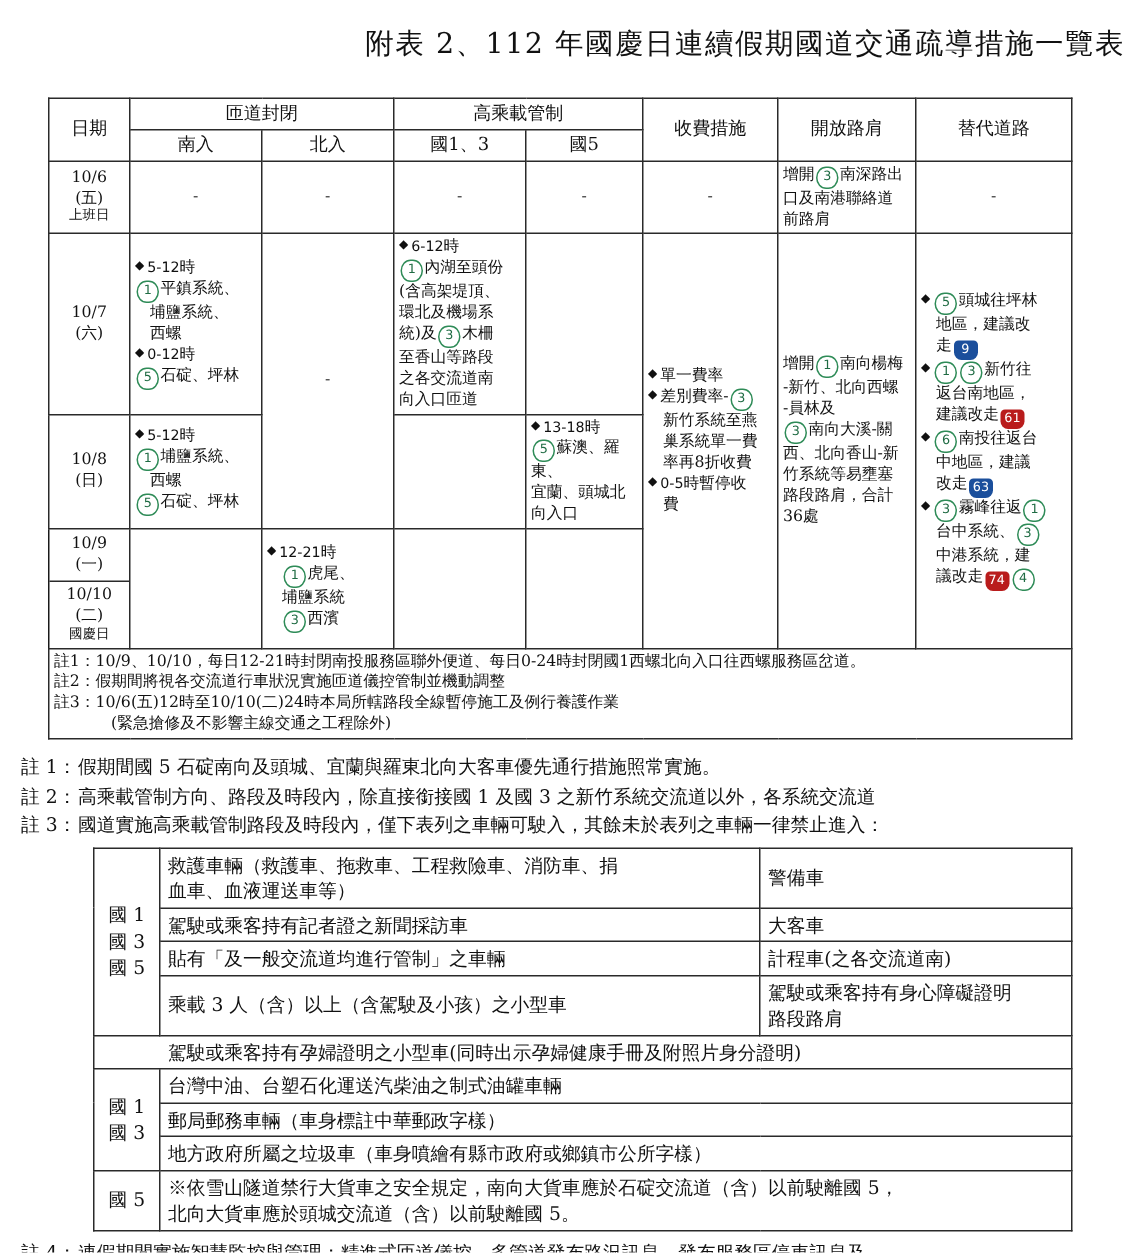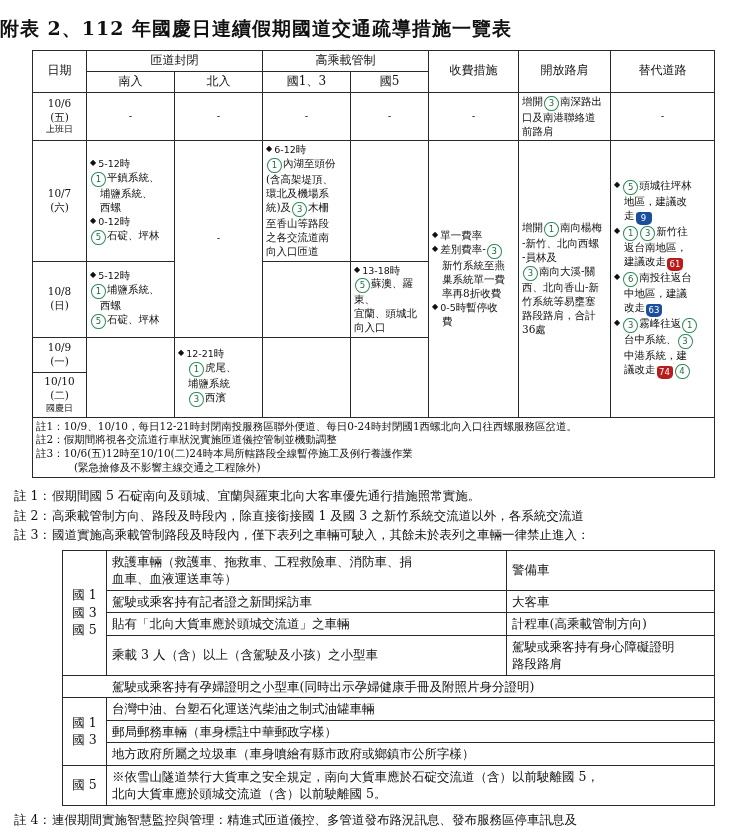--- a/index.html
+++ b/index.html
@@ -3,22 +3,22 @@
 <meta charset="utf-8">
 <style>
   html,body{margin:0;padding:0;}
   body{
     width:750px;height:835px;background:#ffffff;
     font-family:"DejaVu Serif","Liberation Serif",serif;
     color:#111;overflow:hidden;
   }
   .page{width:750px;height:835px;position:relative;box-sizing:border-box;padding:0;}
   .title{
-    text-align:left;font-size:19px;font-weight:bold;letter-spacing:1px;
-    margin:16px 0 8px 0;font-family:"DejaVu Serif","Liberation Serif",serif;
+    text-align:right;font-size:19px;font-weight:normal;letter-spacing:1px;
+    margin:16px 0 23px 0;font-family:"DejaVu Serif","Liberation Serif",serif;
   }
   table{border-collapse:collapse;}
   
   .main-wrap{padding:0 32px;}
   table.main{width:614px;table-layout:fixed;border:1.6px solid #1a1a1a;}
   table.main th,table.main td{
     border:1px solid #2a2a2a;font-size:10.5px;line-height:1.32;
     vertical-align:middle;padding:2px 3px;
   }
   table.main th{font-weight:normal;text-align:center;font-size:12px;}
@@ -294,22 +294,22 @@
           <span class="line">救護車輛（救護車、拖救車、工程救險車、消防車、捐</span>
           <span class="line">血車、血液運送車等）</span>
         </td>
         <td class="veh-b">警備車</td>
       </tr>
       <tr>
         <td class="veh-a">駕駛或乘客持有記者證之新聞採訪車</td>
         <td class="veh-b">大客車</td>
       </tr>
       <tr>
-        <td class="veh-a">貼有「北向大貨車應於頭城交流道」之車輛</td>
-        <td class="veh-b">計程車(高乘載管制方向)</td>
+        <td class="veh-a">貼有「及一般交流道均進行管制」之車輛</td>
+        <td class="veh-b">計程車(之各交流道南)</td>
       </tr>
       <tr>
         <td class="veh-a">乘載 3 人（含）以上（含駕駛及小孩）之小型車</td>
         <td class="veh-b">
           <span class="line">駕駛或乘客持有身心障礙證明</span>
           <span class="line">路段路肩</span>
         </td>
       </tr>
       <tr>
         <td colspan="3" style="padding-left:49px;">駕駛或乘客持有孕婦證明之小型車(同時出示孕婦健康手冊及附照片身分證明)</td>

